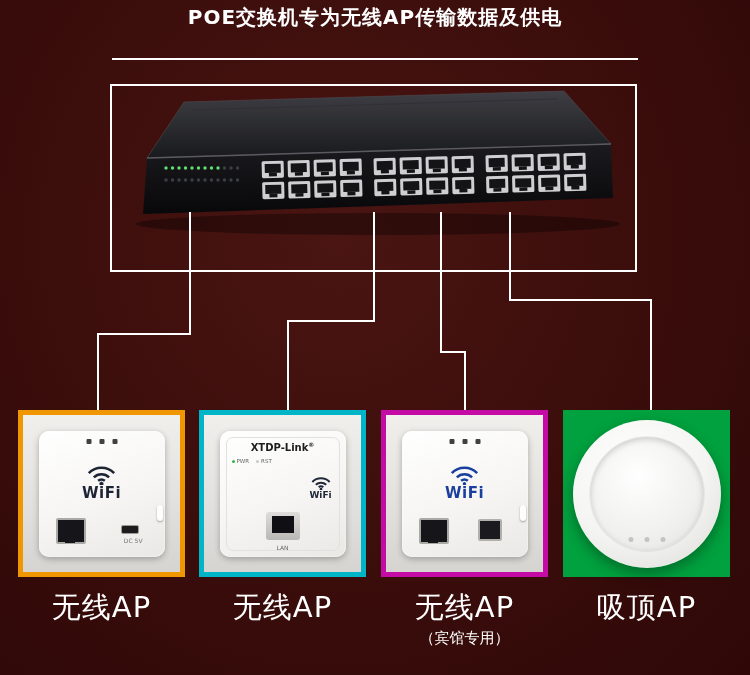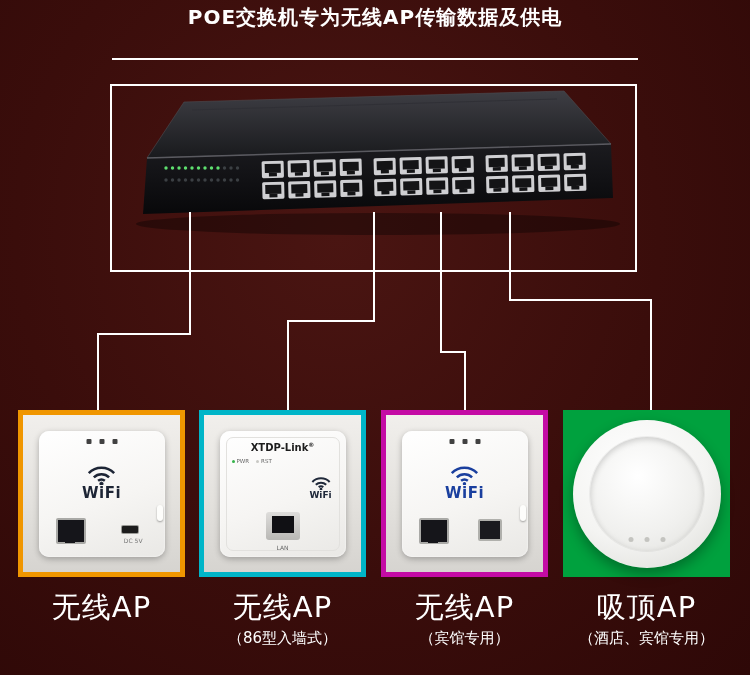--- a/index.html
+++ b/index.html
@@ -281,19 +281,17 @@
             <i></i>
             <i></i>
             <i></i>
           </div>
       </div>
     </div>
   </div>
 
   <div class="plabel" style="left:18px;width:167px">无线AP</div>
   <div class="plabel" style="left:199px;width:167px">无线AP</div>
-  <div class="psub" style="left:189px;width:187px">（86型入墙式）</div>
   <div class="plabel" style="left:381px;width:167px">无线AP</div>
   <div class="psub" style="left:371px;width:187px">（宾馆专用）</div>
   <div class="plabel" style="left:563px;width:167px">吸顶AP</div>
-  <div class="psub" style="left:548px;width:197px">（酒店、宾馆专用）</div>
 
 </div>
 
 </body></html>

